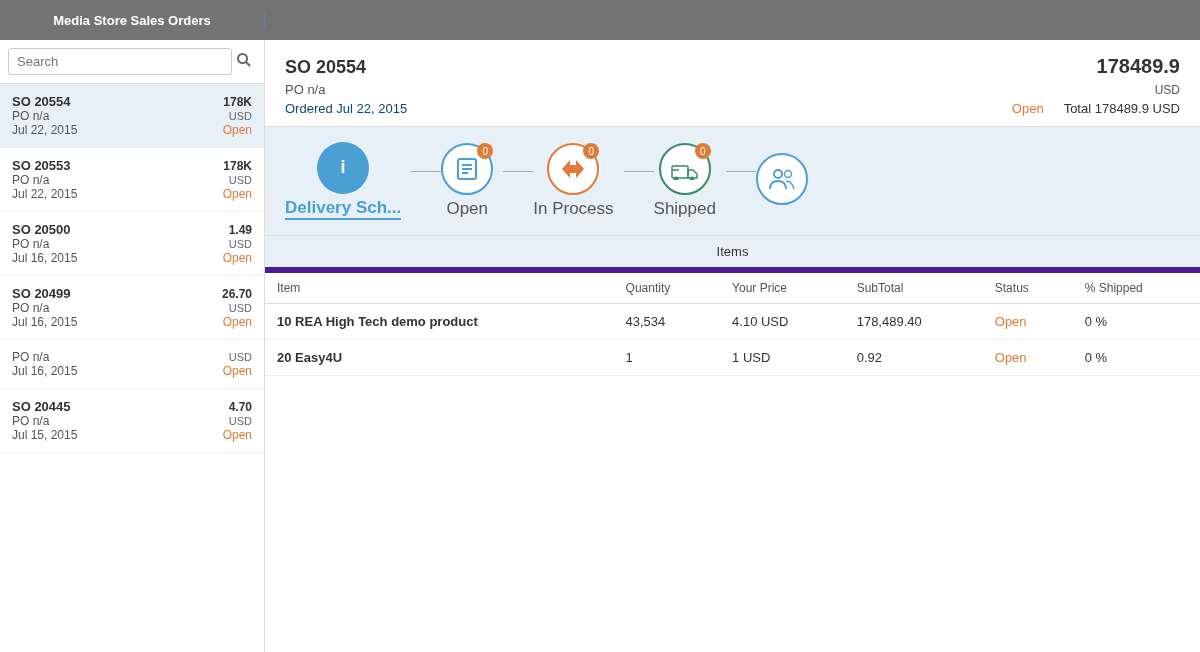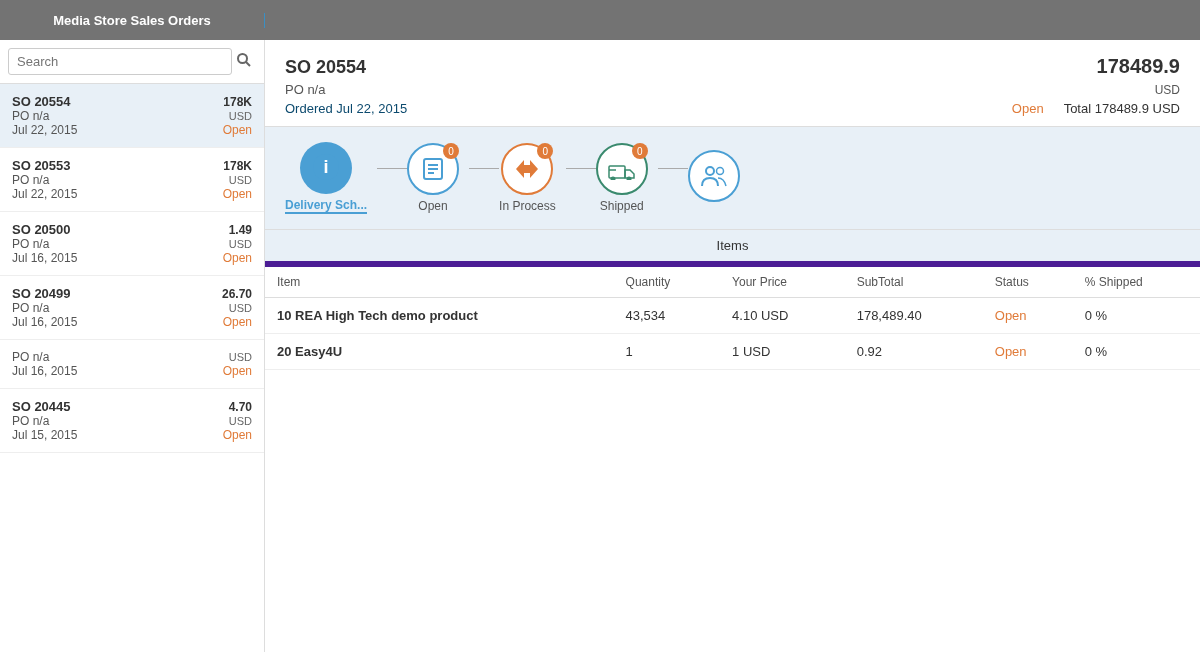--- a/index.html
+++ b/index.html
@@ -49,21 +49,21 @@
     .detail-currency { font-size: 12px; color: #555; text-align: right; }
     .detail-header-row3 { display: flex; justify-content: space-between; align-items: baseline; margin-top: 4px; }
     .detail-ordered { font-size: 13px; color: #0c4a6e; }
     .detail-status-open { color: #e07b39; font-size: 13px; }
     .detail-total { font-size: 13px; color: #333; }
 
     
     .workflow-bar { background: #e8f0f7; padding: 15px 20px; display: flex; align-items: center; border-bottom: 1px solid #ddd; }
     .workflow-step { display: flex; flex-direction: column; align-items: center; margin-right: 10px; position: relative; }
     .workflow-step-icon { width: 52px; height: 52px; border-radius: 50%; display: flex; align-items: center; justify-content: center; font-size: 22px; position: relative; }
-    .workflow-step-label { font-size: 12px; color: #555; margin-top: 4px; text-align: center; }
+    .workflow-step-label { font-size: 17px; color: #555; margin-top: 4px; text-align: center; }
     .workflow-divider { width: 30px; height: 1px; background: #aaa; margin-bottom: 20px; }
     .badge { position: absolute; top: -2px; right: -2px; background: #e07b39; color: #fff; border-radius: 50%; width: 16px; height: 16px; font-size: 10px; display: flex; align-items: center; justify-content: center; }
     .active-underline { border-bottom: 3px solid #4a9fd4; padding-bottom: 2px; }
 
     
     .items-section { flex: 1; background: #fff; margin: 0; overflow: auto; }
     .items-title { background: #e8f0f7; text-align: center; padding: 8px; font-size: 13px; color: #333; font-weight: normal; border-bottom: 6px solid #4c1d95; }
     .items-table { width: 100%; border-collapse: collapse; }
     .items-table th { text-align: left; padding: 8px 12px; font-size: 12px; color: #555; font-weight: normal; border-bottom: 1px solid #ddd; background: #fff; margin-top: 16px; }
     .items-table td { padding: 10px 12px; font-size: 13px; border-bottom: 1px solid #eee; vertical-align: top; }

